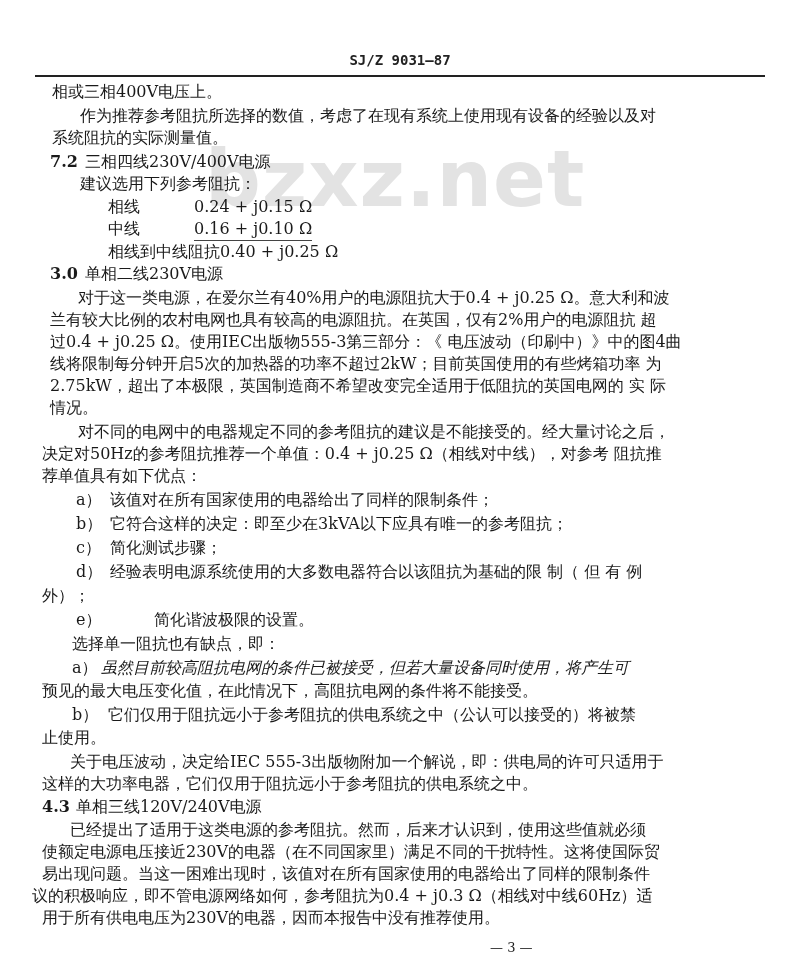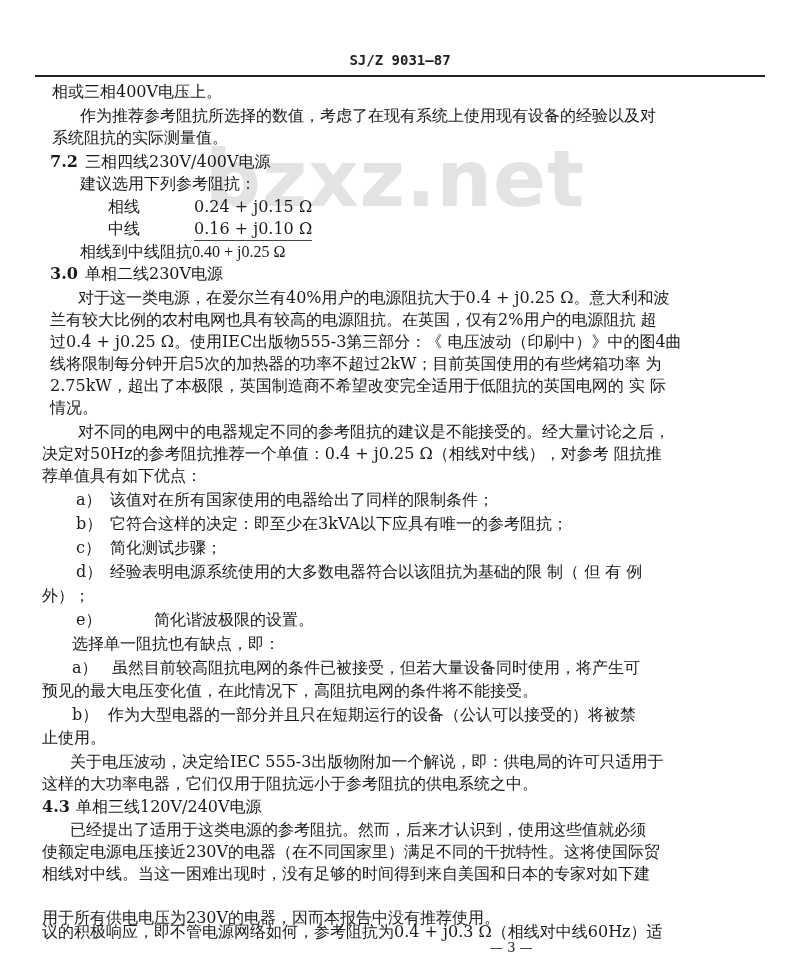--- a/index.html
+++ b/index.html
@@ -36,21 +36,21 @@
   <div class="line" style="left:52px;top:128px;">系统阻抗的实际测量值。</div>
 
   <div class="line sec" style="left:50px;top:152px;">7.2</div>
   <div class="line" style="left:85px;top:152px;">三相四线230V/400V电源</div>
   <div class="line" style="left:80px;top:174px;">建议选用下列参考阻抗：</div>
 
   <div class="line" style="left:108px;top:197px;">相线</div>
   <div class="line" style="left:194px;top:197px;">0.24 + j0.15 Ω</div>
   <div class="line" style="left:108px;top:219px;">中线</div>
   <div class="line under" style="left:194px;top:219px;">0.16 + j0.10 Ω</div>
-  <div class="line" style="left:80px;top:242px;font-family:Liberation Serif, serif;">相线到中线阻抗0.40 + j0.25 Ω</div>
+  <div class="line" style="left:108px;top:242px;">相线到中线阻抗0.40 + j0.25 Ω</div>
 
   <div class="line sec" style="left:50px;top:264px;">3.0</div>
   <div class="line" style="left:85px;top:264px;">单相二线230V电源</div>
   <div class="line" style="left:78px;top:288px;">对于这一类电源，在爱尔兰有40%用户的电源阻抗大于0.4 + j0.25 Ω。意大利和波</div>
   <div class="line" style="left:50px;top:310px;">兰有较大比例的农村电网也具有较高的电源阻抗。在英国，仅有2%用户的电源阻抗 超</div>
   <div class="line" style="left:50px;top:332px;text-align:right;">过0.4 + j0.25 Ω。使用IEC出版物555-3第三部分：《 电压波动（印刷中）》中的图4曲</div>
   <div class="line" style="left:50px;top:354px;">线将限制每分钟开启5次的加热器的功率不超过2kW；目前英国使用的有些烤箱功率 为</div>
   <div class="line" style="left:50px;top:376px;">2.75kW，超出了本极限，英国制造商不希望改变完全适用于低阻抗的英国电网的 实 际</div>
   <div class="line" style="left:50px;top:398px;">情况。</div>
 
@@ -69,32 +69,32 @@
     <div class="line" style="left:110px;top:562px;text-align:center;">经验表明电源系统使用的大多数电器符合以该阻抗为基础的限 制（ 但 有 例</div>
     <div class="line" style="left:42px;top:586px;">外）；</div>
     <div class="line" style="left:76px;top:610px;">e）</div>
     <div class="line" style="left:110px;top:610px;margin-left:44px;">简化谐波极限的设置。</div>
   </div>
 
   <div class="line" style="left:72px;top:634px;">选择单一阻抗也有缺点，即：</div>
 
   <div>
     <div class="line" style="left:72px;top:658px;">a）</div>
-    <div class="line" style="left:112px;top:658px;">虽然目前较高阻抗电网的条件已被接受，但若大量设备同时使用，将产生可</div>
+    <div class="line" style="left:101px;top:658px;font-style:italic;">虽然目前较高阻抗电网的条件已被接受，但若大量设备同时使用，将产生可</div>
     <div class="line" style="left:42px;top:681px;">预见的最大电压变化值，在此情况下，高阻抗电网的条件将不能接受。</div>
     <div class="line" style="left:72px;top:705px;">b）</div>
-    <div class="line" style="left:108px;top:705px;">作为大型电器的一部分并且只在短期运行的设备（公认可以接受的）将被禁</div>
+    <div class="line" style="left:108px;top:705px;">它们仅用于阻抗远小于参考阻抗的供电系统之中（公认可以接受的）将被禁</div>
     <div class="line" style="left:42px;top:728px;">止使用。</div>
   </div>
 
   <div class="line" style="left:70px;top:752px;">关于电压波动，决定给IEC 555-3出版物附加一个解说，即：供电局的许可只适用于</div>
   <div class="line" style="left:42px;top:774px;">这样的大功率电器，它们仅用于阻抗远小于参考阻抗的供电系统之中。</div>
 
   <div class="line sec" style="left:42px;top:797px;">4.3</div>
   <div class="line" style="left:76px;top:797px;">单相三线120V/240V电源</div>
   <div class="line" style="left:70px;top:820px;">已经提出了适用于这类电源的参考阻抗。然而，后来才认识到，使用这些值就必须</div>
   <div class="line" style="left:42px;top:842px;">使额定电源电压接近230V的电器（在不同国家里）满足不同的干扰特性。这将使国际贸</div>
-  <div class="line" style="left:42px;top:864px;">相线对中线。当这一困难出现时，没有足够的时间得到来自美国和日本的专家对如下建</div>
-  <div class="line" style="left:42px;top:886px;margin-top:36px;">议的积极响应，即不管电源网络如何，参考阻抗为0.4 + j0.3 Ω（相线对中线60Hz）适</div>
+  <div class="line" style="left:42px;top:864px;">易出现问题。当这一困难出现时，该值对在所有国家使用的电器给出了同样的限制条件</div>
+  <div class="line" style="left:32px;top:886px;">议的积极响应，即不管电源网络如何，参考阻抗为0.4 + j0.3 Ω（相线对中线60Hz）适</div>
   <div class="line" style="left:42px;top:908px;">用于所有供电电压为230V的电器，因而本报告中没有推荐使用。</div>
 </div>
 
 <div class="page-num" style="top:940px;">— 3 —</div>
 
 </body></html>

